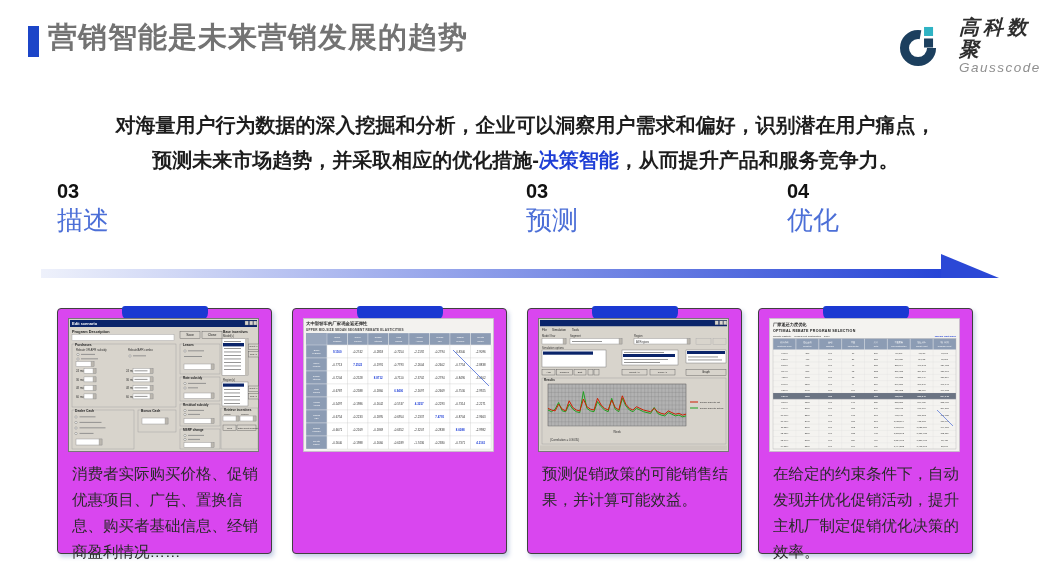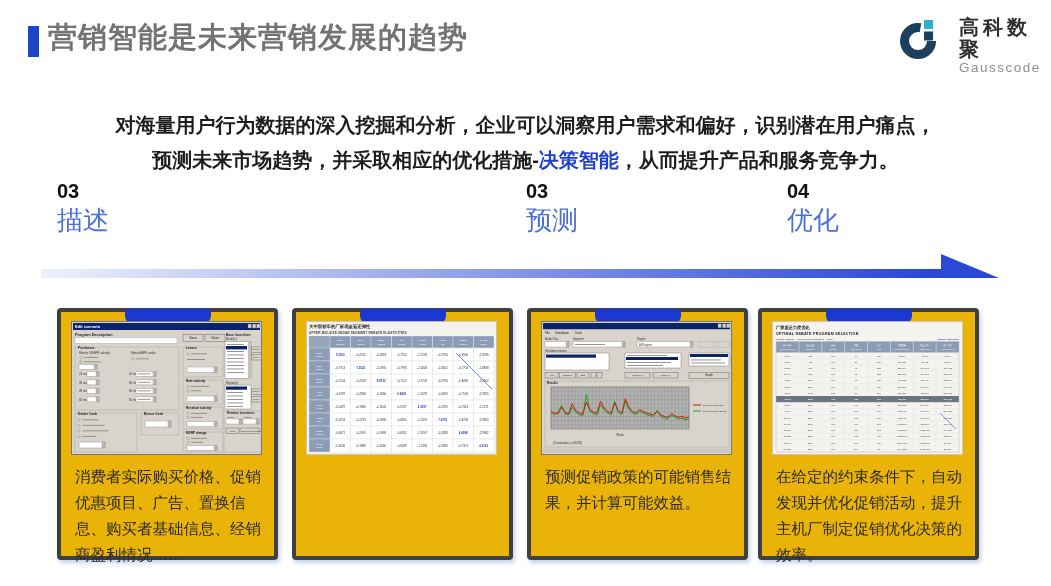--- a/index.html
+++ b/index.html
@@ -3,38 +3,38 @@
 <meta charset="utf-8">
 <style>
   html,body{margin:0;padding:0;background:#ffffff;}
   .slide{
     position:relative;width:1051px;height:586px;background:#ffffff;overflow:hidden;
     font-family:"Liberation Sans","DejaVu Sans",sans-serif;
   }
   
   .accent{position:absolute;left:28px;top:26px;width:11px;height:31px;background:#1c45c8;}
   .title{position:absolute;left:48px;top:18px;margin:0;font-size:29px;font-weight:bold;color:#737373;letter-spacing:1px;}
-  .logo{position:absolute;left:898px;top:16px;display:flex;align-items:flex-start;gap:17px;}
+  .logo{position:absolute;left:898px;top:16px;display:flex;align-items:center;gap:17px;font-style:italic;}
   .logo-icon{width:46px;height:46px;display:block;}
   .logo-cn{font-size:20px;font-weight:bold;color:#2e2e2e;letter-spacing:4px;line-height:22px;}
   .logo-en{font-size:13.5px;color:#8f8f8f;letter-spacing:1.5px;line-height:15px;}
   
   .intro{position:absolute;left:30px;top:108px;width:991px;text-align:center;
          font-size:20px;font-weight:600;color:#1d1d1d;line-height:35px;}
   .intro .hl{color:#1e3ed6;font-weight:bold;}
   
   .step{position:absolute;top:180px;width:200px;}
   .step .num{font-size:20px;font-weight:bold;color:#111;}
   .step .lbl{font-size:26px;color:#4c6fd7;}
   .s1{left:57px}.s2{left:291px}.s3{left:526px}.s4{left:787px}
   
   .arrow{position:absolute;left:41px;top:249px;width:958px;height:34px;}
   
-  .card{position:absolute;top:308px;width:213px;height:244px;background:#eab308;
-        border:4px solid #404040;border-radius:4px;box-shadow:2px 3px 4px rgba(130,150,200,.45);}
+  .card{position:absolute;top:308px;width:213px;height:244px;background:#d946ef;
+        border:1px solid #404040;border-radius:4px;box-shadow:2px 3px 4px rgba(130,150,200,.45);}
   .c1{left:57px}.c2{left:292px}.c3{left:527px}.c4{left:758px}
   .card .tab{position:absolute;left:50%;transform:translateX(-50%);top:-3px;width:86px;height:15px;
         background:#1b39d2;border-radius:3px 3px 8px 8px;}
   .card .shot{position:absolute;left:10px;top:9px;width:191px;height:134px;display:block;}
   .card .cap{position:absolute;left:14px;right:8px;top:152px;font-size:15.5px;line-height:26px;color:#2b2b2b;}
 </style>
 </head>
 <body>
 
 <div class="slide">

